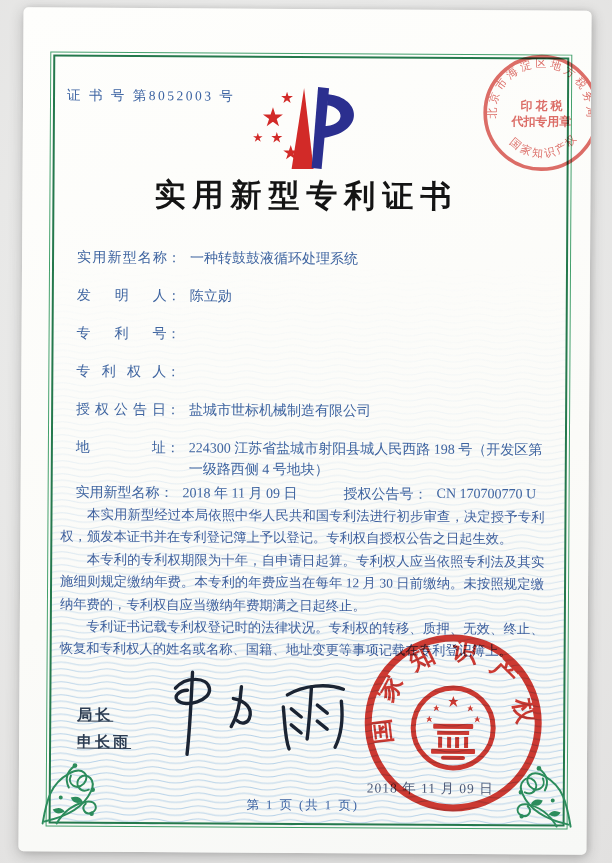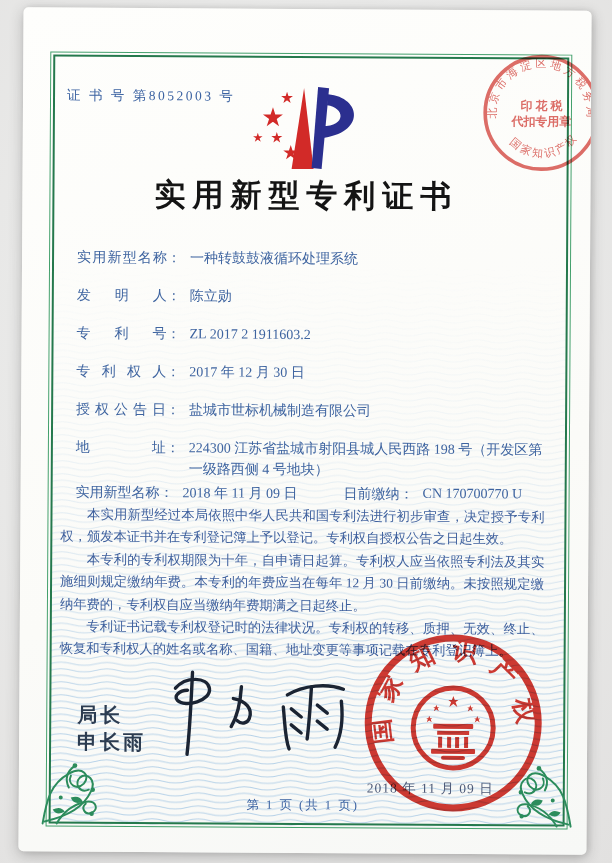--- a/index.html
+++ b/index.html
@@ -46,22 +46,22 @@
   .fcolon{flex:none;margin-right:9px;}
   .fvalue{max-width:384px;}
   .grant-row{position:relative;height:22px;}
   .grant-right{position:absolute;left:268px;top:0;display:flex;}
   .paragraphs{
     position:absolute;left:40px;right:44px;top:496px;
     color:#3d5f9d;font-size:13.3px;line-height:22.4px;text-align:justify;
   }
   .paragraphs p{margin:0;text-indent:2em;}
   .director{
-    position:absolute;left:58px;top:694px;color:#2c3c51;font-size:20px;
-    font-weight:bold;line-height:27px;letter-spacing:3px;
+    position:absolute;left:58px;top:694px;color:#2c3c51;font-size:15px;
+    font-weight:bold;line-height:27px;letter-spacing:3px;text-decoration:underline;
   }
   .signature{position:absolute;left:126px;top:656px;}
   .seal-date{
     position:absolute;left:348px;top:770px;font-size:13.5px;color:#4d5a78;
     letter-spacing:1px;z-index:2;
   }
   .seal{position:absolute;left:339px;top:618px;z-index:3;mix-blend-mode:multiply;opacity:.93;}
   .tax-stamp{position:absolute;left:456px;top:40px;mix-blend-mode:multiply;opacity:.85;}
   .footer{
     position:absolute;left:0;right:0;top:788px;text-align:center;
@@ -148,45 +148,43 @@
       <span class="fvalue">一种转鼓鼓液循环处理系统</span>
     </div>
     <div class="frow">
       <span class="flabel">发明人</span>
         <span class="fcolon">：</span>
       <span class="fvalue">陈立勋</span>
     </div>
     <div class="frow">
       <span class="flabel">专利号</span>
         <span class="fcolon">：</span>
-      <span class="fvalue">ZL 2017 2 1911603.2</span>
     </div>
     <div class="frow">
       <span class="flabel">专利权人</span>
         <span class="fcolon">：</span>
-      <span class="fvalue">2017 年 12 月 30 日</span>
     </div>
     <div class="frow">
       <span class="flabel">授权公告日</span>
         <span class="fcolon">：</span>
       <span class="fvalue">盐城市世标机械制造有限公司</span>
     </div>
     <div class="frow addr">
       <span class="flabel">地址</span>
         <span class="fcolon">：</span>
       <span class="fvalue">224300 江苏省盐城市射阳县城人民西路 198 号（开发区第一级路西侧 4 号地块）</span>
     </div>
     <div class="grant-row">
       <div style="display:flex">
         <span>实用新型名称</span>
           <span class="fcolon">：</span>
         <span>2018 年 11 月 09 日</span>
       </div>
       <div class="grant-right">
-        <span>日前缴纳</span>
+        <span>授权公告号</span>
           <span class="fcolon">：</span>
         <span>CN 170700770 U</span>
       </div>
     </div>
   </div>
 
   <div class="paragraphs">
     <p>本实用新型经过本局依照中华人民共和国专利法进行初步审查，决定授予专利权，颁发本证书并在专利登记簿上予以登记。专利权自授权公告之日起生效。</p>
     <p>本专利的专利权期限为十年，自申请日起算。专利权人应当依照专利法及其实施细则规定缴纳年费。本专利的年费应当在每年 12 月 30 日前缴纳。未按照规定缴纳年费的，专利权自应当缴纳年费期满之日起终止。</p>
     <p>专利证书记载专利权登记时的法律状况。专利权的转移、质押、无效、终止、恢复和专利权人的姓名或名称、国籍、地址变更等事项记载在专利登记簿上。</p>

